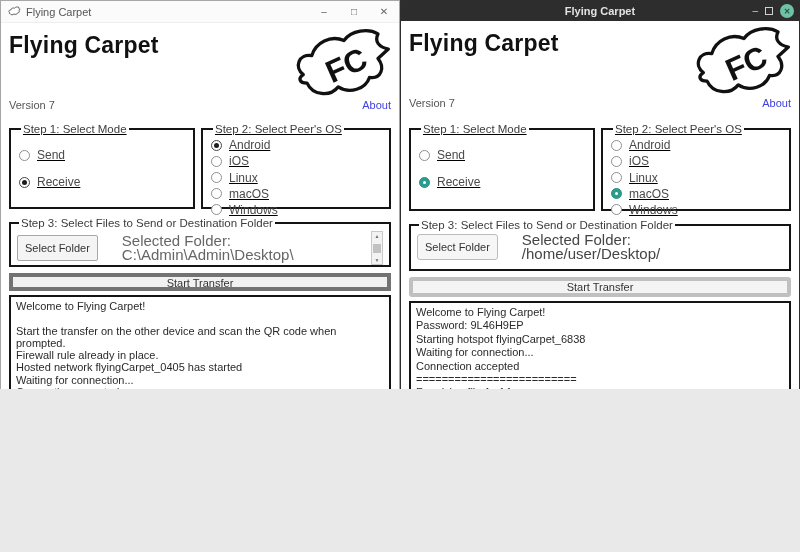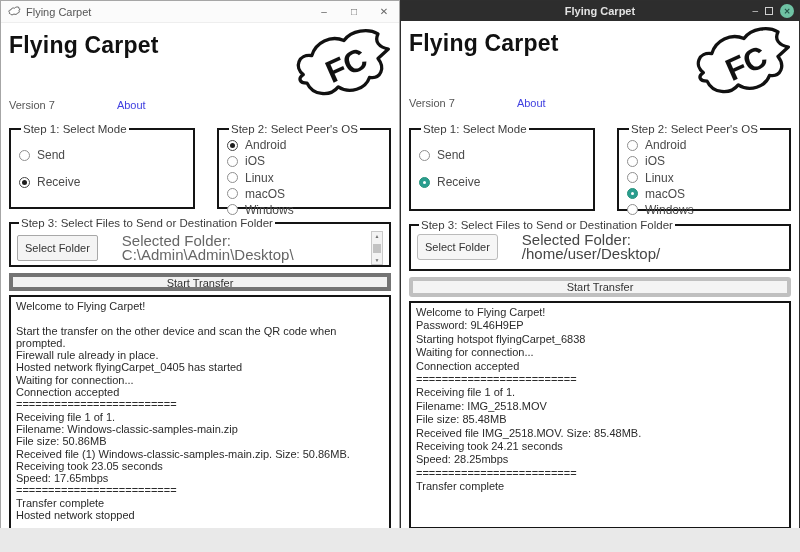--- a/index.html
+++ b/index.html
@@ -1,17 +1,17 @@
 <!DOCTYPE html>
 <html><head>
 <meta charset="utf-8">
 <style>
   * { margin:0; padding:0; box-sizing:border-box; }
   html,body { width:800px; height:552px; background:#e9e9e9; font-family:"Liberation Sans", sans-serif; }
-  .stage { width:800px; height:528px; display:flex; overflow:hidden; }
+  .stage { width:800px; height:389px; display:flex; overflow:hidden; }
   .window { width:400px; height:552px; background:#fff; position:relative; }
   .win-left  { border:1px solid #a6a6a6; }
   .win-right { border:1px solid #2e2e2e; }
 
   
   .tb-left { height:22px; background:#fbfbfb; display:flex; align-items:center; padding-left:7px; border-bottom:1px solid #eee; }
   .tb-left .tb-title { font-size:11px; color:#555; margin-left:5px; }
   .tb-left .tb-controls { margin-left:auto; display:flex; }
   .tb-left .tb-btn { width:30px; height:21px; display:flex; align-items:center; justify-content:center; font-size:10px; color:#666; }
   .tb-right { height:20px; background:#2d2d2d; display:flex; align-items:center; justify-content:center; position:relative; }
@@ -19,26 +19,26 @@
   .tb-right .tb-controls { position:absolute; right:5px; top:0; height:20px; display:flex; align-items:center; gap:7px; }
   .tb-right .tb-min, .tb-right .tb-max { color:#cfcfcf; font-size:10px; line-height:10px; }
   .tb-right .tb-max-box { width:8px; height:8px; border:1px solid #cfcfcf; }
   .tb-right .tb-close { width:14px; height:14px; border-radius:50%; background:#6fc3a4; color:#24564a; font-size:8px; font-weight:bold; display:flex; align-items:center; justify-content:center; }
 
   
   .content { padding:0 8px; position:relative; }
   .hdr { position:relative; height:100px; }
   .win-right .hdr { height:102px; }
   .hdr h1 { font-size:23px; font-weight:bold; color:#111; padding-top:9px; letter-spacing:0.2px; }
-  .hdr .meta { display:flex; align-items:baseline; margin-top:4px; }
+  .hdr .meta { display:flex; align-items:baseline; margin-top:4px;justify-content:space-between; }
   .hdr .version { font-size:11px; color:#555; }
   .hdr .about { font-size:11px; color:#4040e0; margin-left:62px; text-decoration:none;margin-top:36px; }
   .logo { position:absolute; right:-4px; top:0px; }
 
-  .steps { display:flex; gap:22px; }
+  .steps { display:flex; gap:6px;text-decoration:underline; }
   fieldset { border:2px solid #141414; padding:1px 8px 4px; }
   legend { font-size:11.5px; color:#3c3c3c; padding:0 2px; margin-left:2px; }
   .fs-mode { width:186px; height:86px; }
   .fs-os   { flex:1; height:86px; }
   .win-right .fs-mode, .win-right .fs-os { height:88px; }
 
   .radio-row { display:flex; align-items:center; gap:7px; font-size:12px; color:#4a4a4a; cursor:default; }
   .fs-mode .radio-row { margin-top:13px; }
   .fs-mode .radio-row:first-child { margin-top:12px; }
   .fs-os .radio-row { margin-top:2.2px; }

